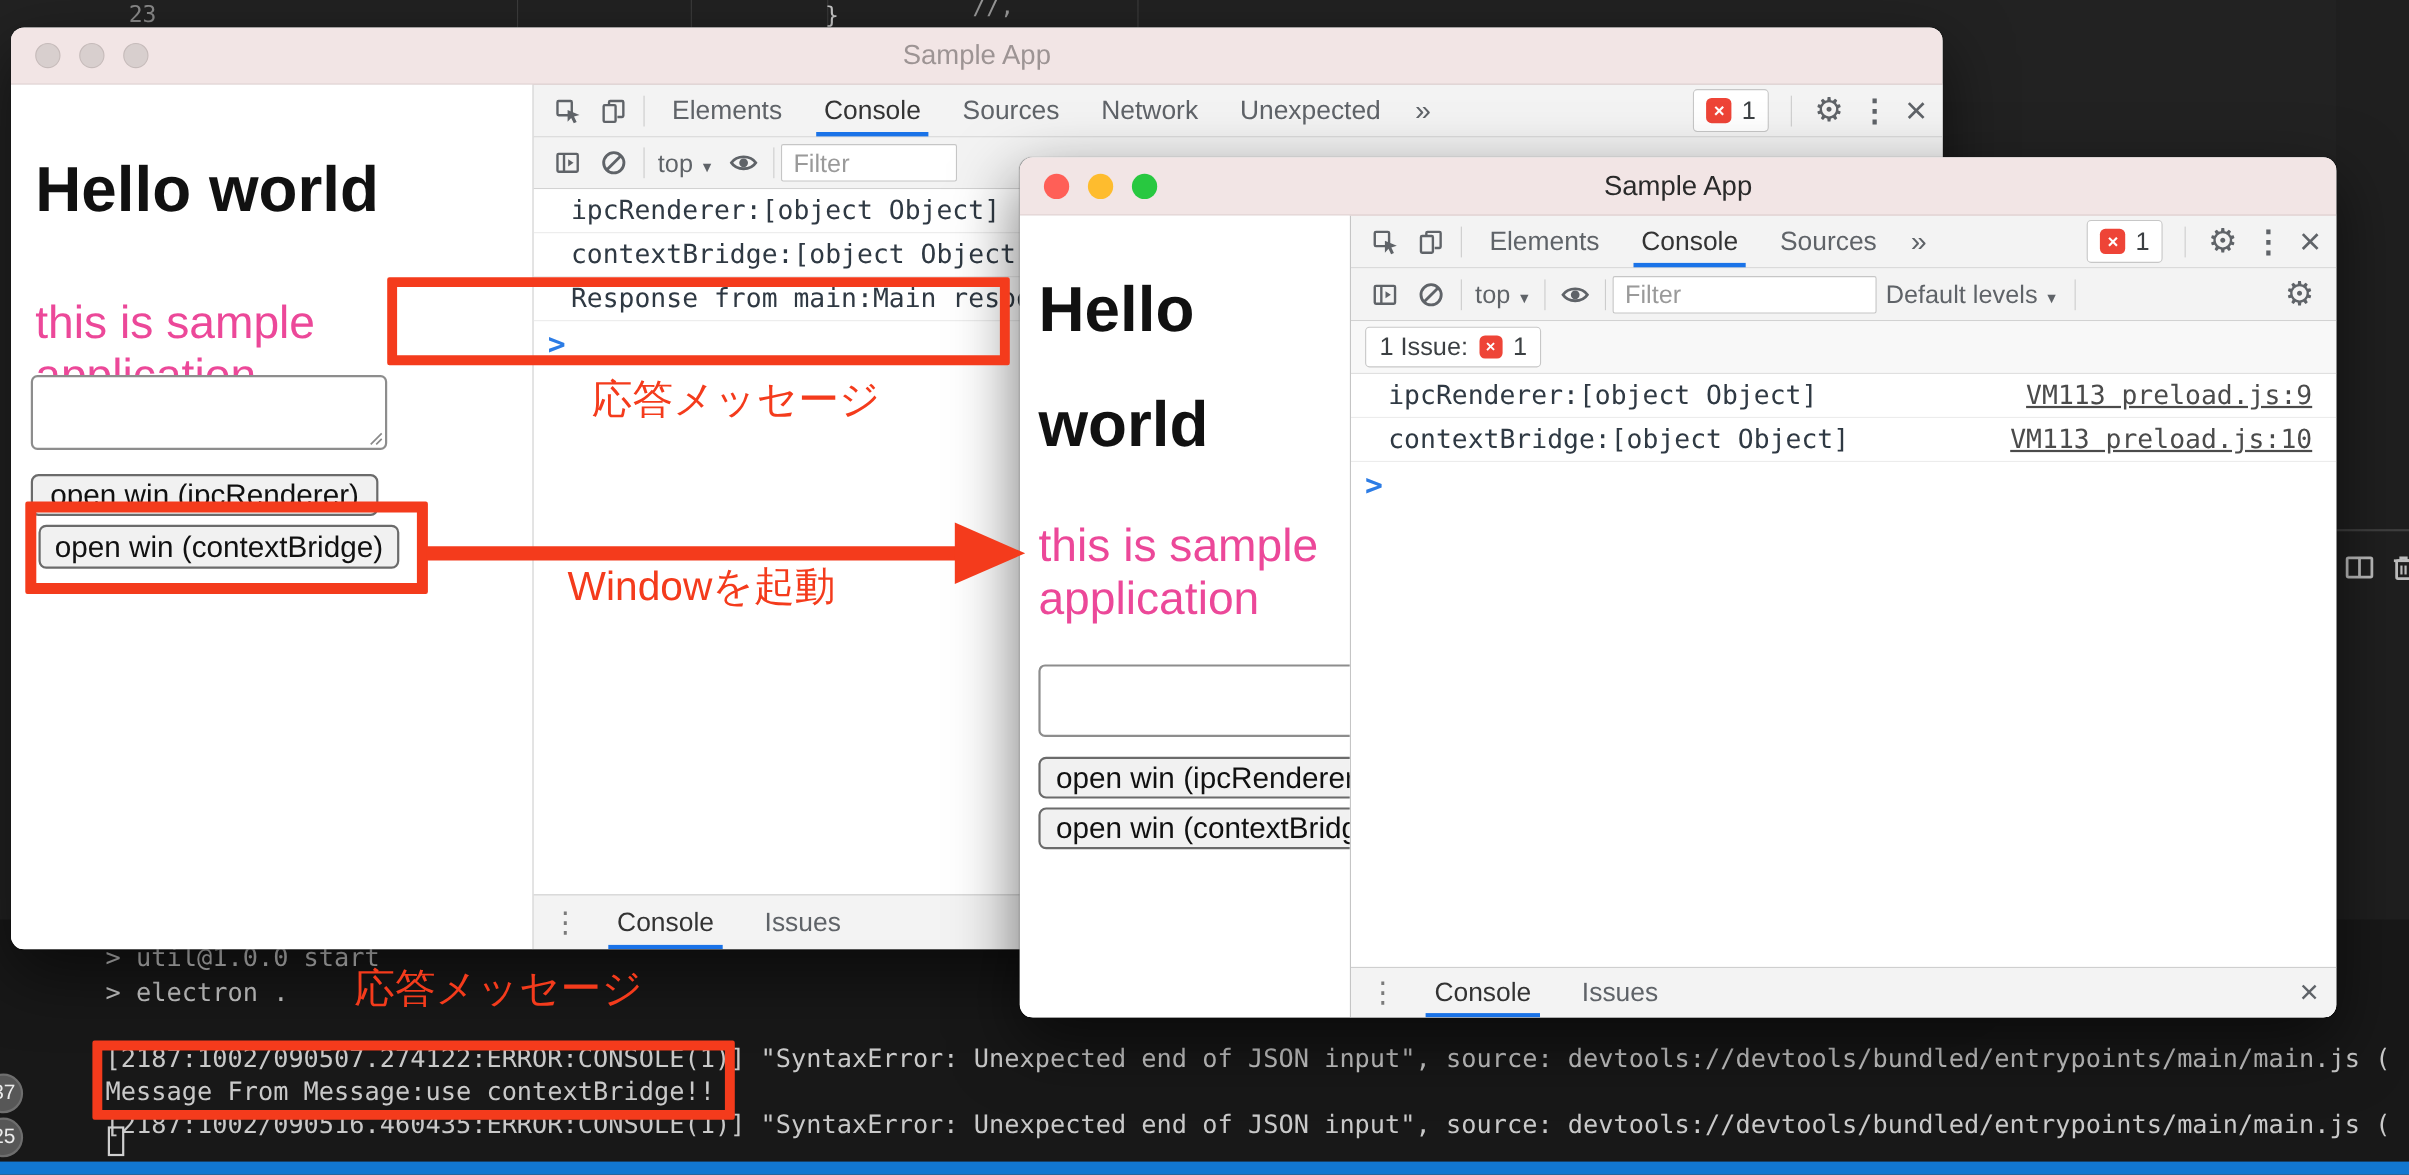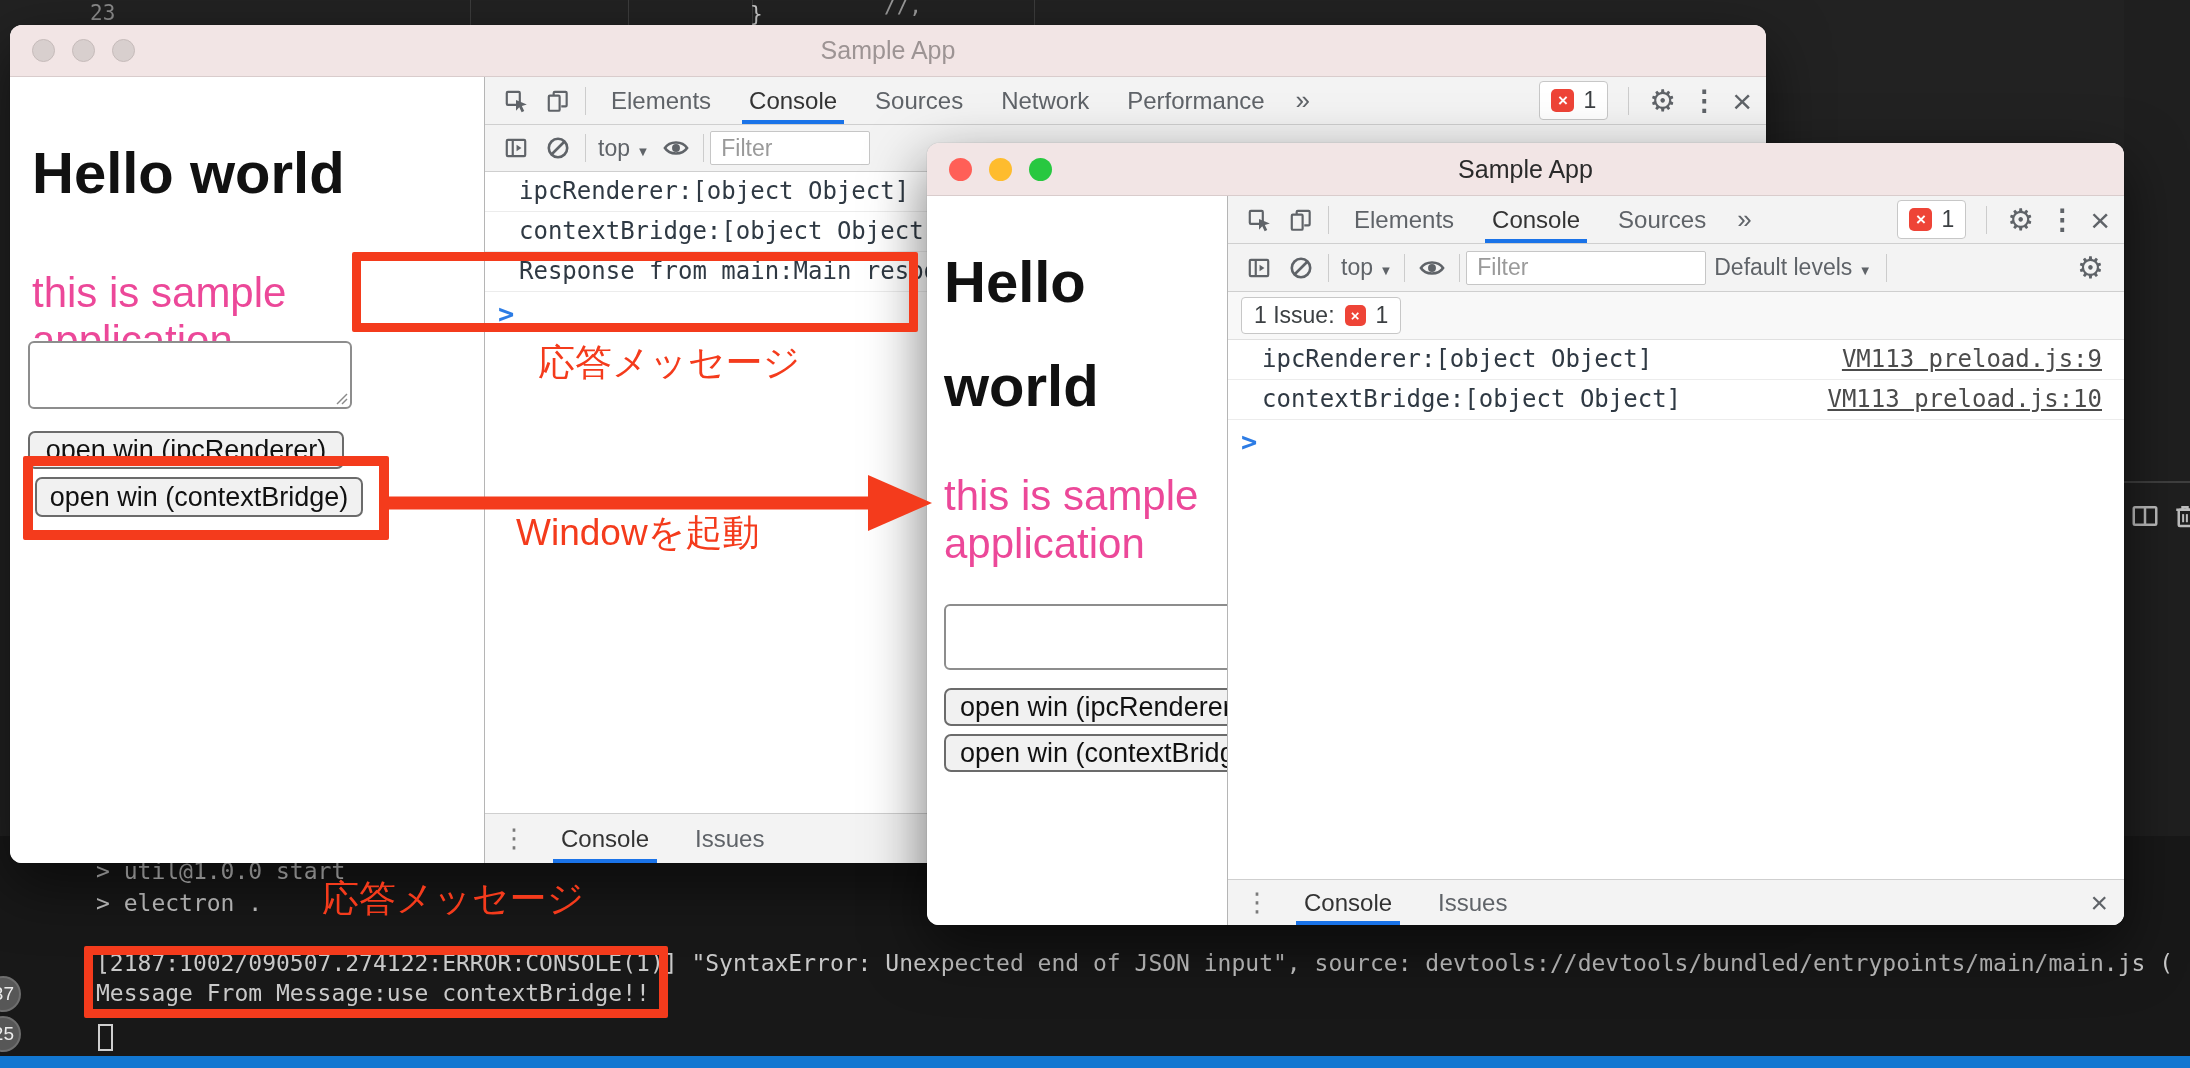--- a/index.html
+++ b/index.html
@@ -123,21 +123,21 @@
   .anno-label { position:absolute; color:#f43b1c; font-size:37px; white-space:nowrap; }
   #anno-arrow { position:absolute; left:380px; top:455px; }
 </style>
 </head>
 <body>
 
 <div class="indent-guide" style="left:470px;"></div>
 <div class="indent-guide" style="left:628px;"></div>
 <div class="indent-guide" style="left:752px;"></div>
 <div class="indent-guide" style="left:1034px;"></div>
-<span class="editor-frag" style="left:90px; top:1px;">23</span>
+<span class="editor-frag" style="left:117px; top:1px;">23</span>
 <span class="editor-frag" style="left:750px; top:2px; color:#c8c8c8;">}</span>
 <span class="editor-frag" style="left:884px; top:-6px; color:#9a9a9a;">//,</span>
 
 <div class="right-strip">
   <div class="right-sep"></div>
   <span class="strip-icon" style="left:6px;">
     <svg viewBox="0 0 24 24" width="30" height="30">
         <rect x="3" y="5" width="18" height="14" rx="1" fill="none" stroke="#bdbdbd" stroke-width="2"></rect>
         <line x1="12" y1="5" x2="12" y2="19" stroke="#bdbdbd" stroke-width="2"></line>
       </svg>
@@ -151,20 +151,21 @@
         <line x1="13.5" y1="10.5" x2="13.5" y2="17" stroke="#bdbdbd" stroke-width="1.6"></line>
       </svg>
   </span>
 </div>
 
 <div class="terminal">
   <div class="term-line" style="top:22px;">&gt; util@1.0.0 start</div>
   <div class="term-line" style="top:54px;">&gt; electron .</div>
   <div class="term-line" style="top:114px;">[2187:1002/090507.274122:ERROR:CONSOLE(1)] "SyntaxError: Unexpected end of JSON input", source: devtools://devtools/bundled/entrypoints/main/main.js (</div>
   <div class="term-line" style="top:144px;">Message From Message:use contextBridge!!</div>
+  <div class="term-line" style="top:174px;">[2187:1002/090516.460435:ERROR:CONSOLE(1)] "SyntaxError: Unexpected end of JSON input", source: devtools://devtools/bundled/entrypoints/main/main.js (</div>
   <div class="term-cursor"></div>
 </div>
 <div class="dock-badge" style="top:976px;">37</div>
 <div class="dock-badge" style="top:1016px;">25</div>
 <div class="statusbar"></div>
 
 <div class="window" id="window1">
   <div class="titlebar">
     <div class="lights">
       <span class="light inactive"></span>
@@ -199,21 +200,21 @@
           <svg viewBox="0 0 24 24" width="26" height="26">
               <path d="M8 7 V4.5 a1 1 0 0 1 1-1 h10 a1 1 0 0 1 1 1 V16 a1 1 0 0 1 -1 1 h-4" fill="none" stroke="#5f6368" stroke-width="2"></path>
               <rect x="3.5" y="7" width="10" height="14" rx="1" fill="#f3f3f3" stroke="#5f6368" stroke-width="2"></rect>
             </svg>
         </span>
         <span class="v-sep"></span>
         <span class="dt-tab">Elements</span>
         <span class="dt-tab active">Console</span>
         <span class="dt-tab">Sources</span>
         <span class="dt-tab">Network</span>
-        <span class="dt-tab">Performance</span>
+        <span class="dt-tab">Unexpected</span>
         <span class="more-tabs">»</span>
         <span class="dt-tabbar-right">
           <span class="err-chip">
             <span class="err-icon">×</span>
             <span class="err-count">1</span>
           </span>
           <span class="v-sep"></span>
           <span class="gear-glyph">⚙</span>
           <span class="dots-glyph">⋮</span>
           <span class="close-glyph">×</span>

